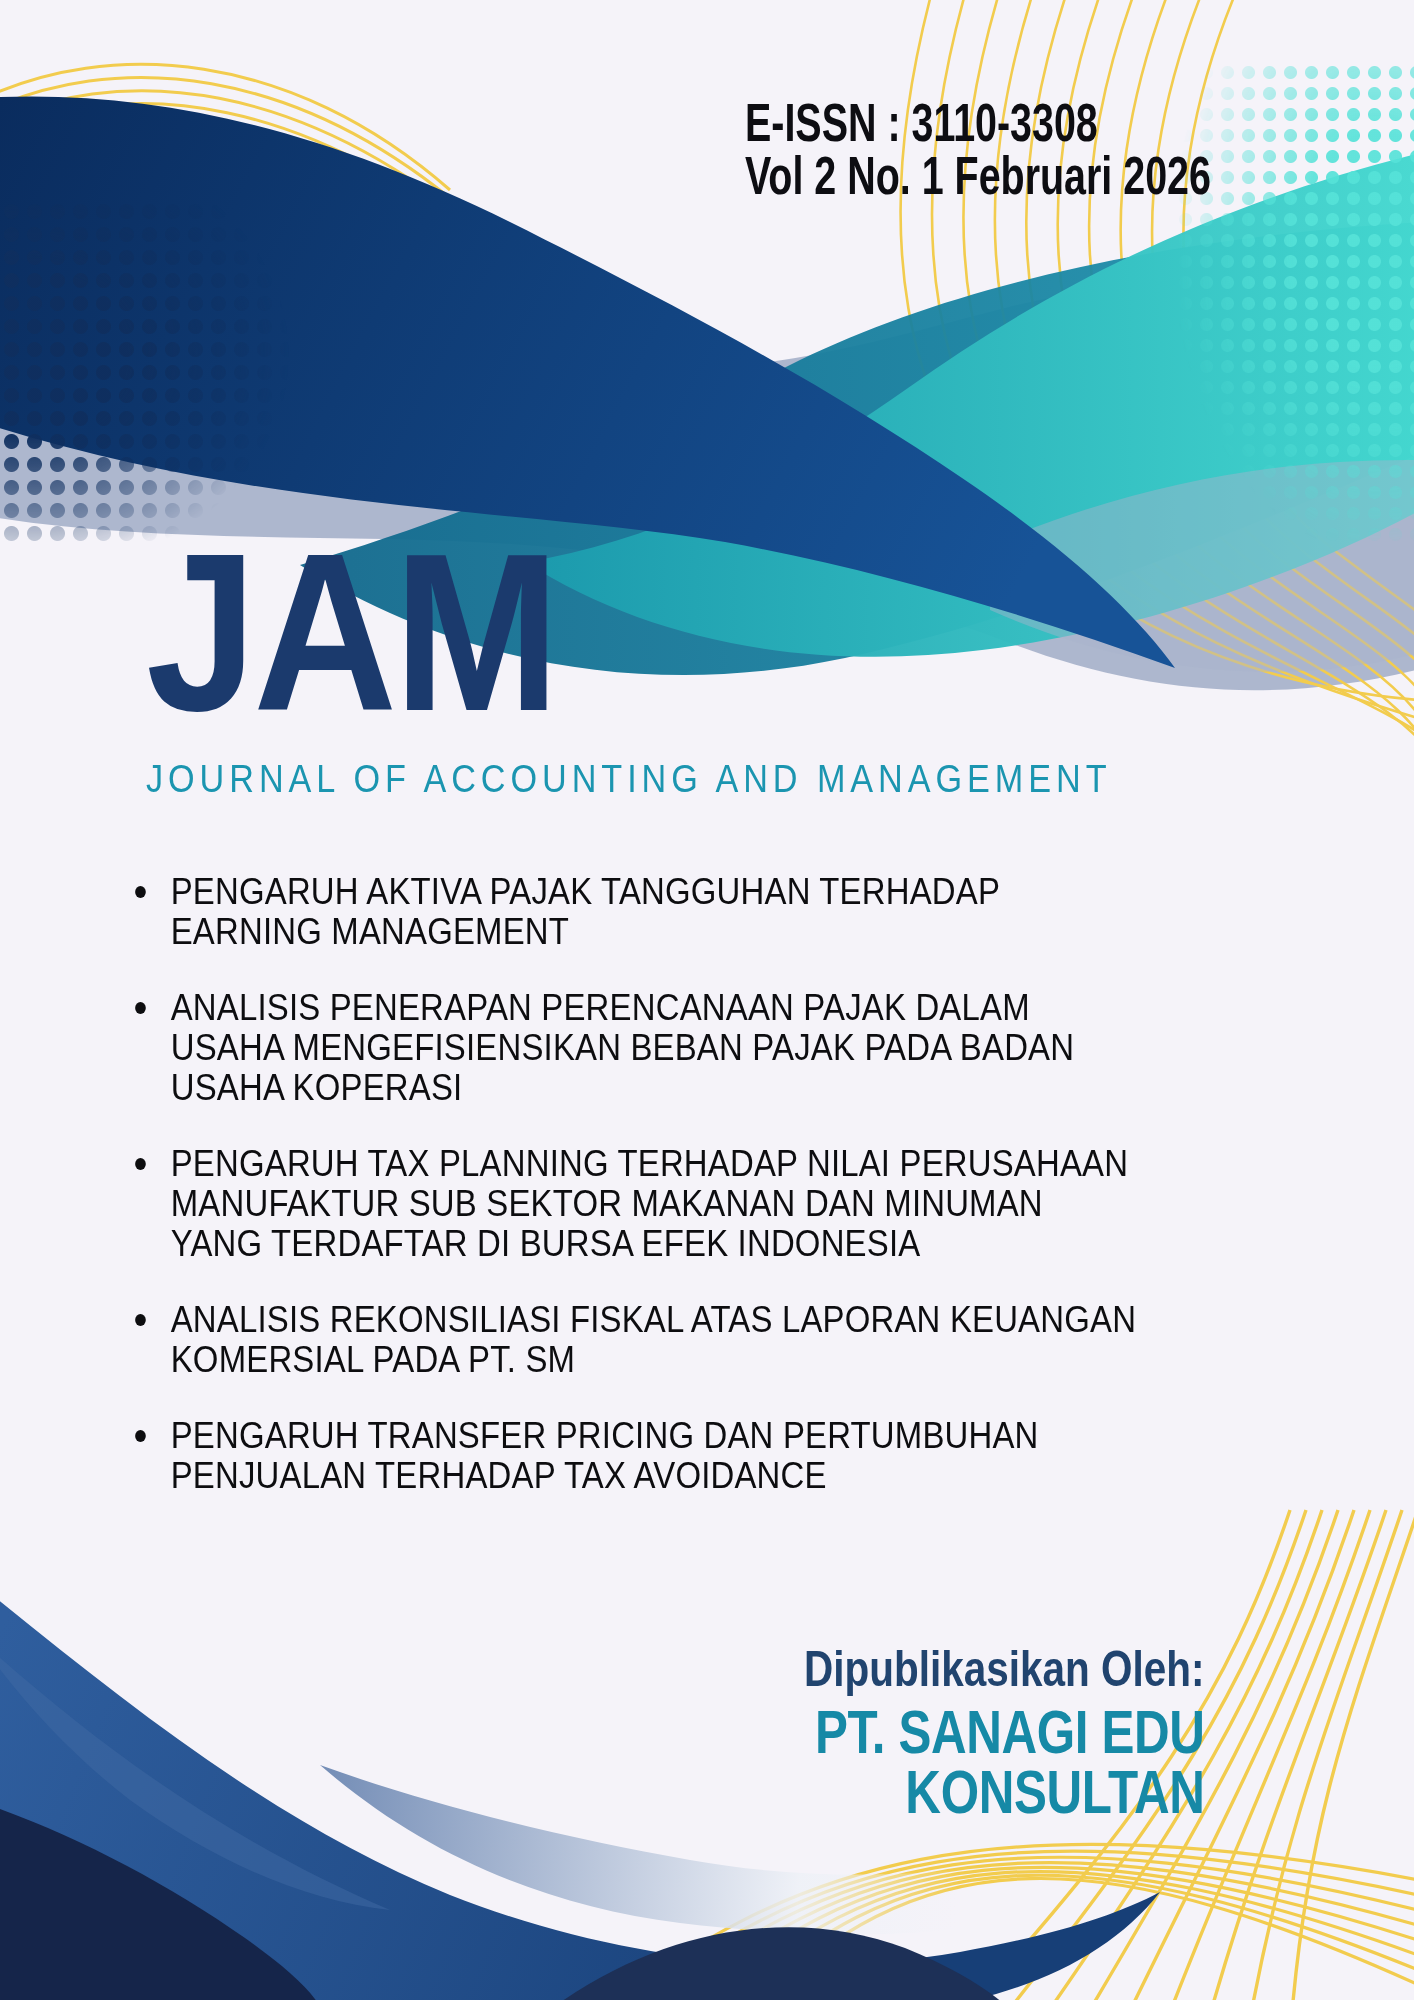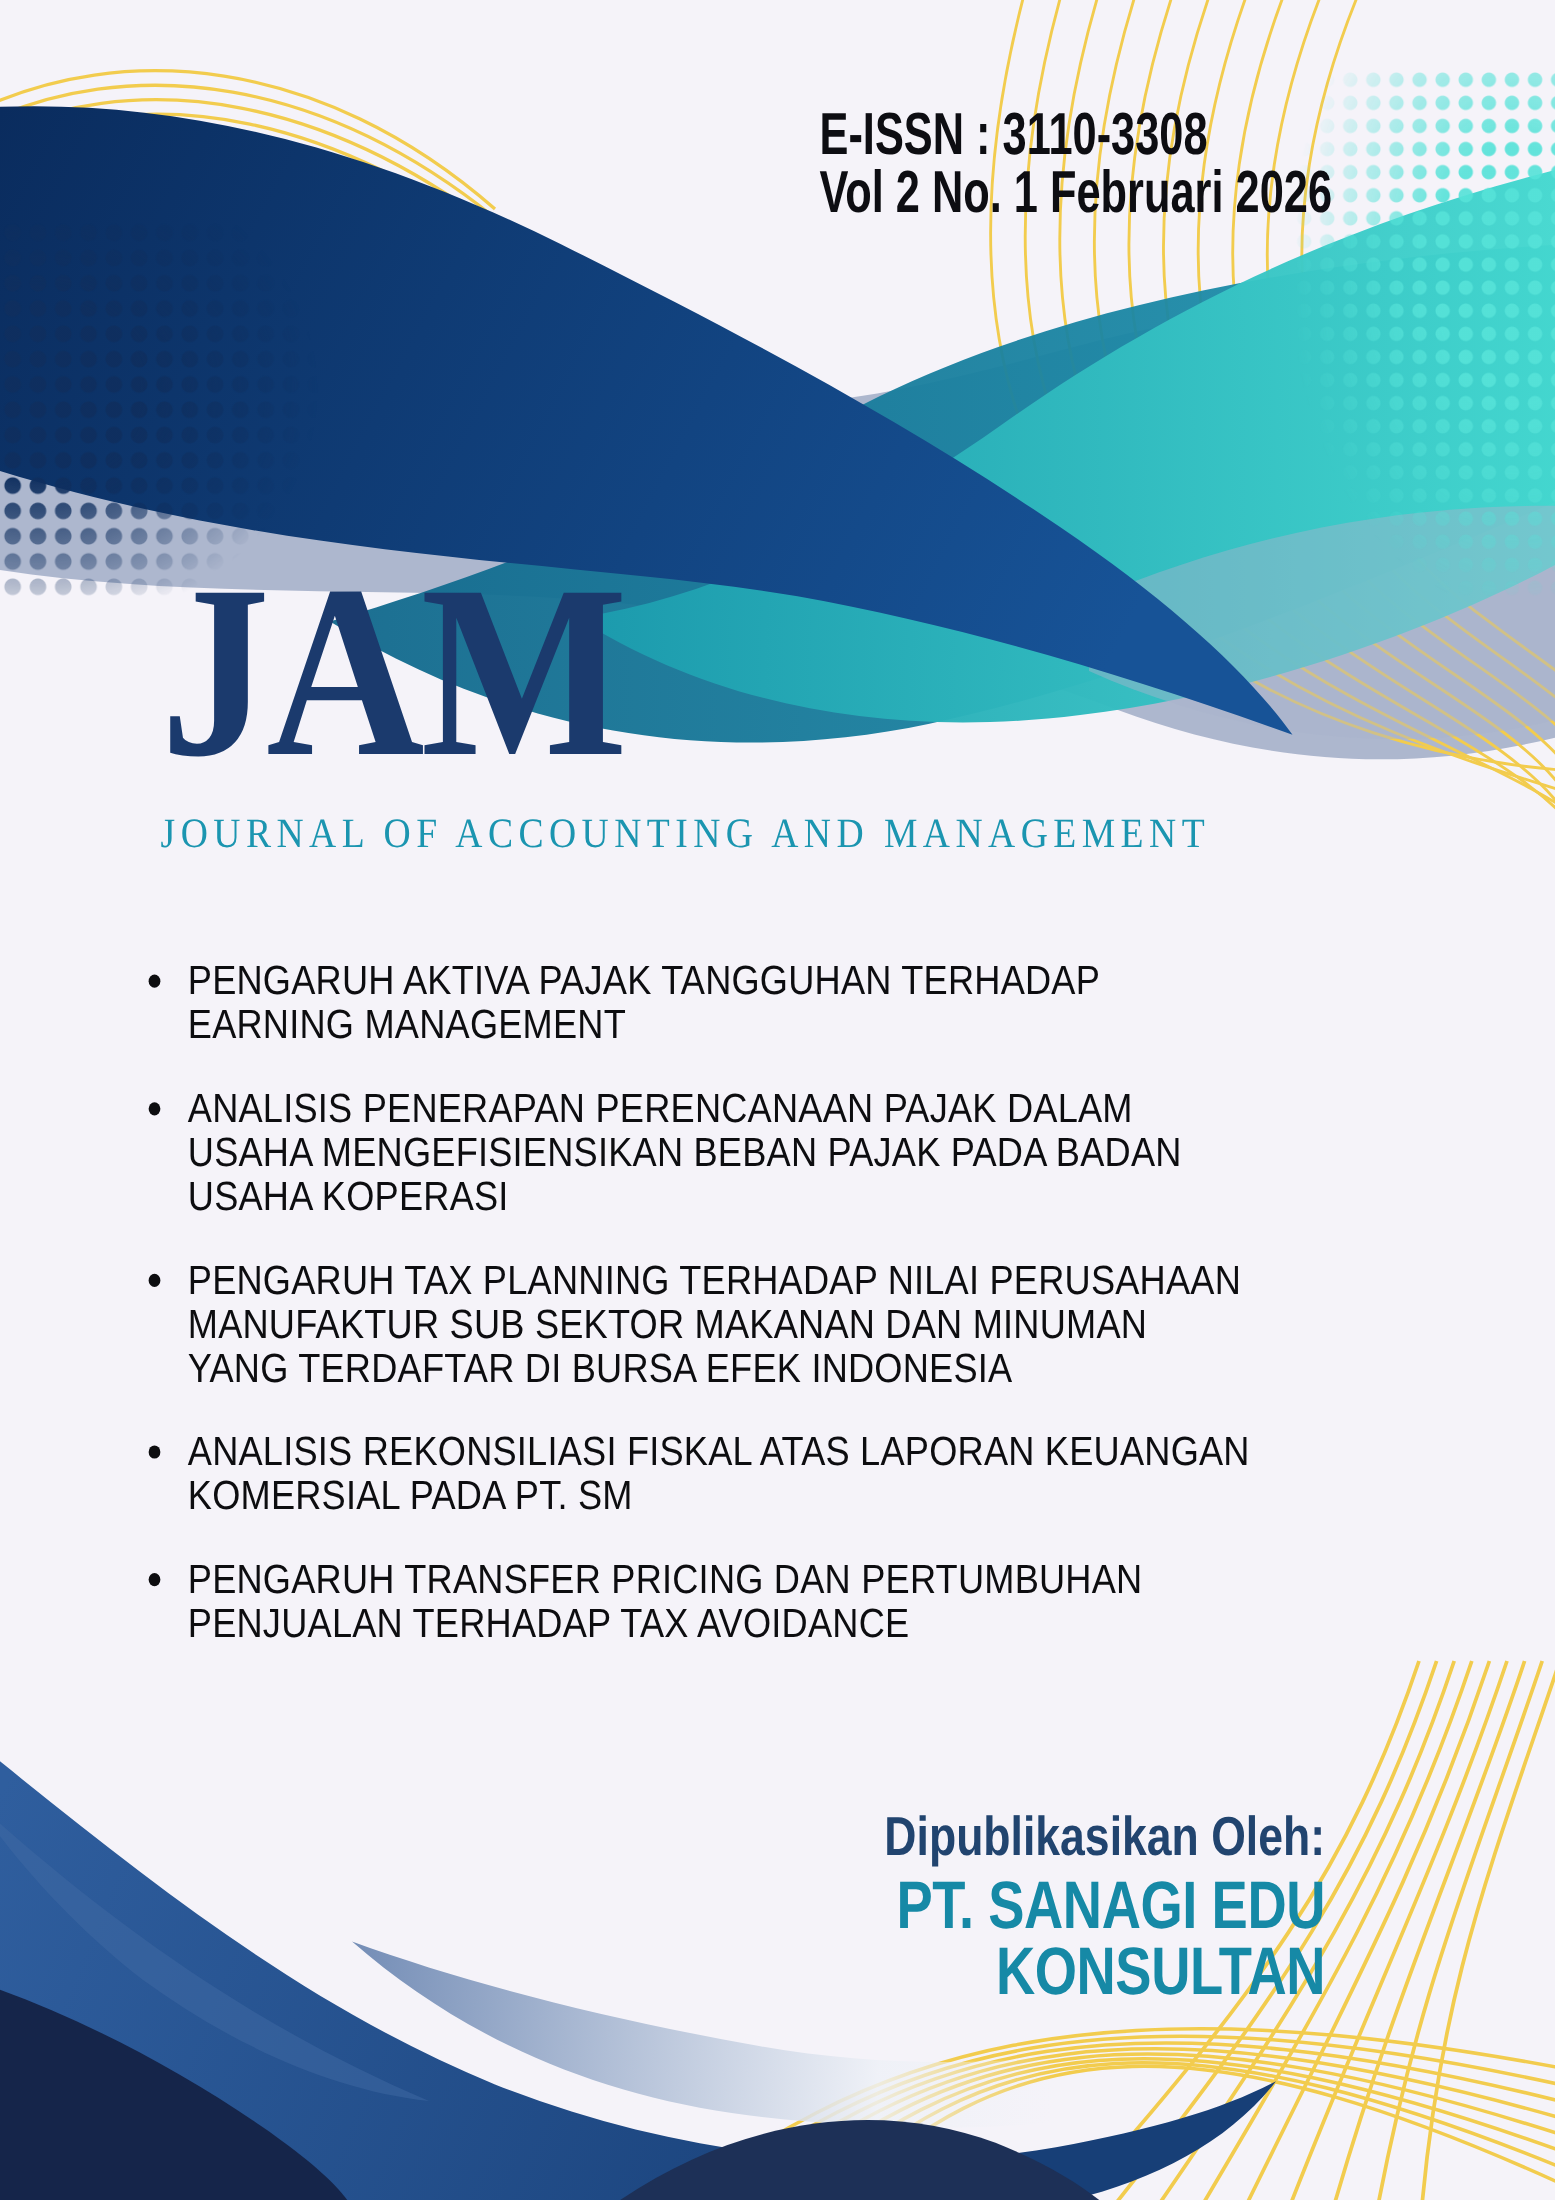--- a/index.html
+++ b/index.html
@@ -30,21 +30,21 @@
   }
 
   .txt{position:absolute;z-index:5;}
 
   .issn-block{
     left:745px;top:96px;color:#0d0d12;font-weight:bold;
     font-size:54px;line-height:53px;letter-spacing:0;
     transform:scaleX(.73);transform-origin:left top;white-space:nowrap;
   }
 
-  .brand{left:146px;top:510px;font-family:Liberation Serif, serif;}
+  .brand{left:146px;top:532px;}
   .brand-acronym{
     color:#1b3a6d;font-weight:bold;font-size:224px;line-height:200px;
     letter-spacing:-4px;transform:scaleX(.89);transform-origin:left top;
     white-space:nowrap;
   }
   .brand-subtitle{
     margin-top:26px;color:#1b95b0;font-size:38px;letter-spacing:5.5px;
     transform:scaleX(.9);transform-origin:left top;white-space:nowrap;
   }
 

